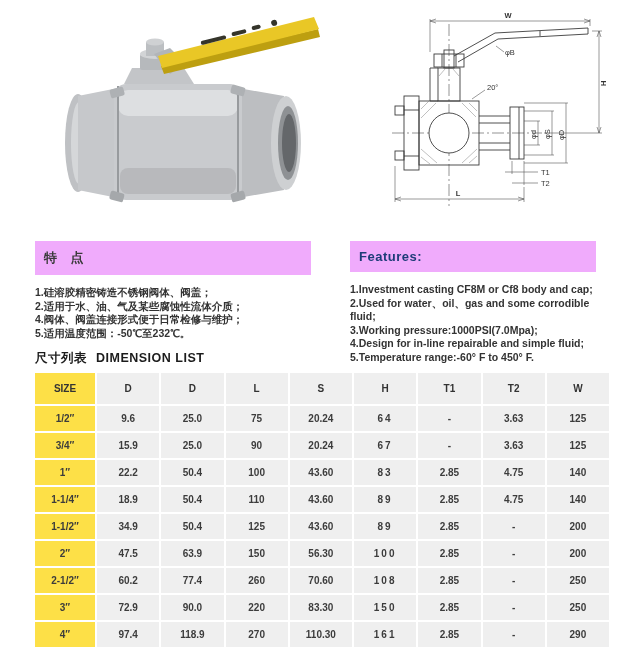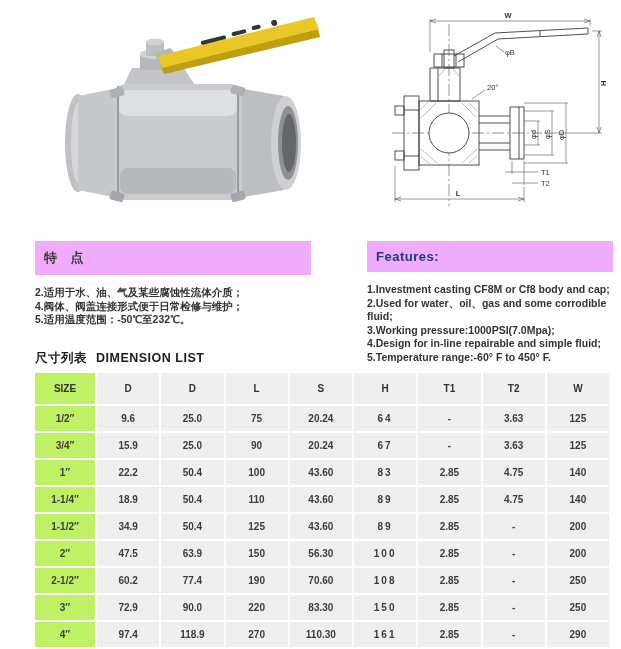--- a/index.html
+++ b/index.html
@@ -4,33 +4,33 @@
 <style>
   html,body{margin:0;padding:0;}
   body{
     width:621px;height:649px;position:relative;overflow:hidden;
     background:#ffffff;font-family:"Liberation Sans",sans-serif;
   }
   .photo-wrap{position:absolute;left:28px;top:2px;}
   .drawing-wrap{position:absolute;left:392px;top:6px;}
   .panel{position:absolute;top:241px;}
   .panel-cn{left:35px;width:276px;}
-  .panel-en{left:367px;width:246px;}
+  .panel-en{left:350px;width:246px;}
   .panel-head{background:#f0abfc;font-size:13px;font-weight:bold;padding:8px 9px;}
   .panel-head.cn{color:#3a3a3a;letter-spacing:5px;}
   .panel-head.en{color:#1d3c78;letter-spacing:0.5px;}
   .feature-list{list-style:none;margin:11px 0 0 0;padding:0;
     font-size:10.5px;font-weight:bold;color:#333;line-height:13.6px;}
   .dim-title{position:absolute;left:35px;top:350px;font-size:12.5px;font-weight:bold;color:#1c1c1c;letter-spacing:0.5px;text-align:right;}
   .dim-title .en{margin-left:9px;}
   table.dim{position:absolute;left:33px;top:371px;width:578px;border-collapse:separate;border-spacing:2px;table-layout:fixed;}
   .dim th,.dim td{background:#efefef;text-align:center;font-size:10px;color:#333;overflow:hidden;}
   .dim th{padding:10px 0;font-weight:bold;}
   .dim td{padding:7px 0;font-weight:bold;color:#3c3c3c;}
-  .dim .size-col{background:#bef264;width:60px;}
+  .dim .size-col{background:#fde047;width:60px;}
   .dim tbody td:nth-child(6){letter-spacing:2px;}
   svg text{font-family:"Liberation Sans",sans-serif;font-size:7.5px;fill:#333;}
   .cl{stroke:#666;stroke-width:.7;stroke-dasharray:12 3 2 3;fill:none;}
   .ln{stroke:#3c3c3c;stroke-width:.9;fill:none;}
   .thin{stroke:#555;stroke-width:.6;fill:none;}
   .hatch{stroke:#808080;stroke-width:.5;}
 </style>
 </head>
 <body>
 
@@ -185,20 +185,21 @@
       <text x="149" y="169" font-size="6.5">T1</text>
       <text x="149" y="180" font-size="6.5">T2</text>
       <text x="66" y="190" text-anchor="middle" font-weight="bold">L</text>
     </g>
   </svg>
 </div>
 
 <div class="panel panel-cn">
   <div class="panel-head cn">特 点</div>
   <ul class="feature-list">
+    <li>1.硅溶胶精密铸造不锈钢阀体、阀盖；</li>
     <li>2.适用于水、油、气及某些腐蚀性流体介质；</li>
     <li>4.阀体、阀盖连接形式便于日常检修与维护；</li>
     <li>5.适用温度范围：-50℃至232℃。</li>
   </ul>
 </div>
 
 <div class="panel panel-en">
   <div class="panel-head en">Features:</div>
   <ul class="feature-list">
     <li>1.Investment casting CF8M or Cf8 body and cap;</li>
@@ -291,21 +292,21 @@
         <td>56.30</td>
         <td>100</td>
         <td>2.85</td>
         <td>-</td>
         <td>200</td>
       </tr>
       <tr>
         <td class="size-col">2-1/2″</td>
         <td>60.2</td>
         <td>77.4</td>
-        <td>190</td>
+        <td>260</td>
         <td>70.60</td>
         <td>108</td>
         <td>2.85</td>
         <td>-</td>
         <td>250</td>
       </tr>
       <tr>
         <td class="size-col">3″</td>
         <td>72.9</td>
         <td>90.0</td>

